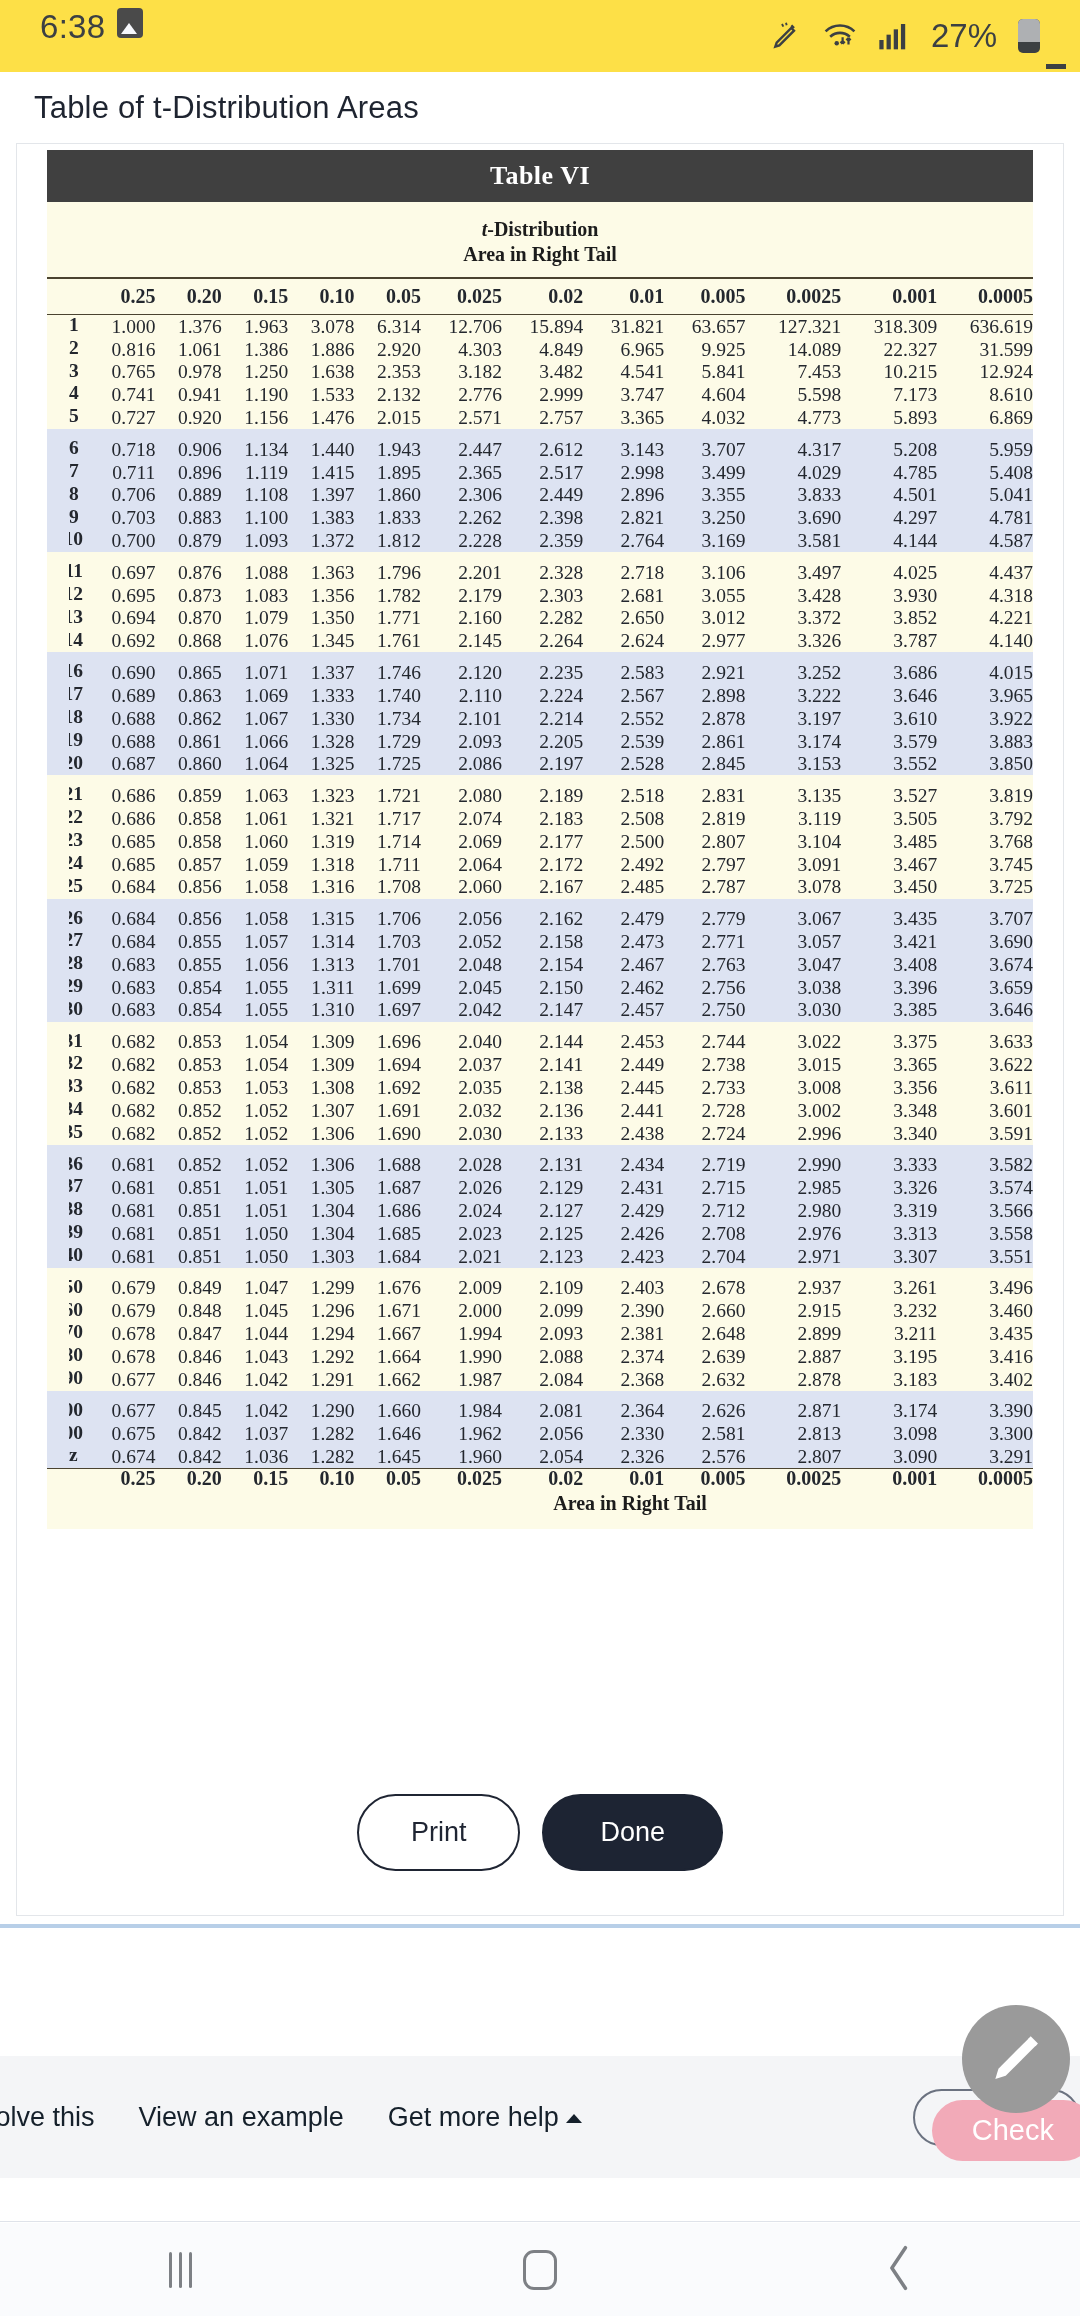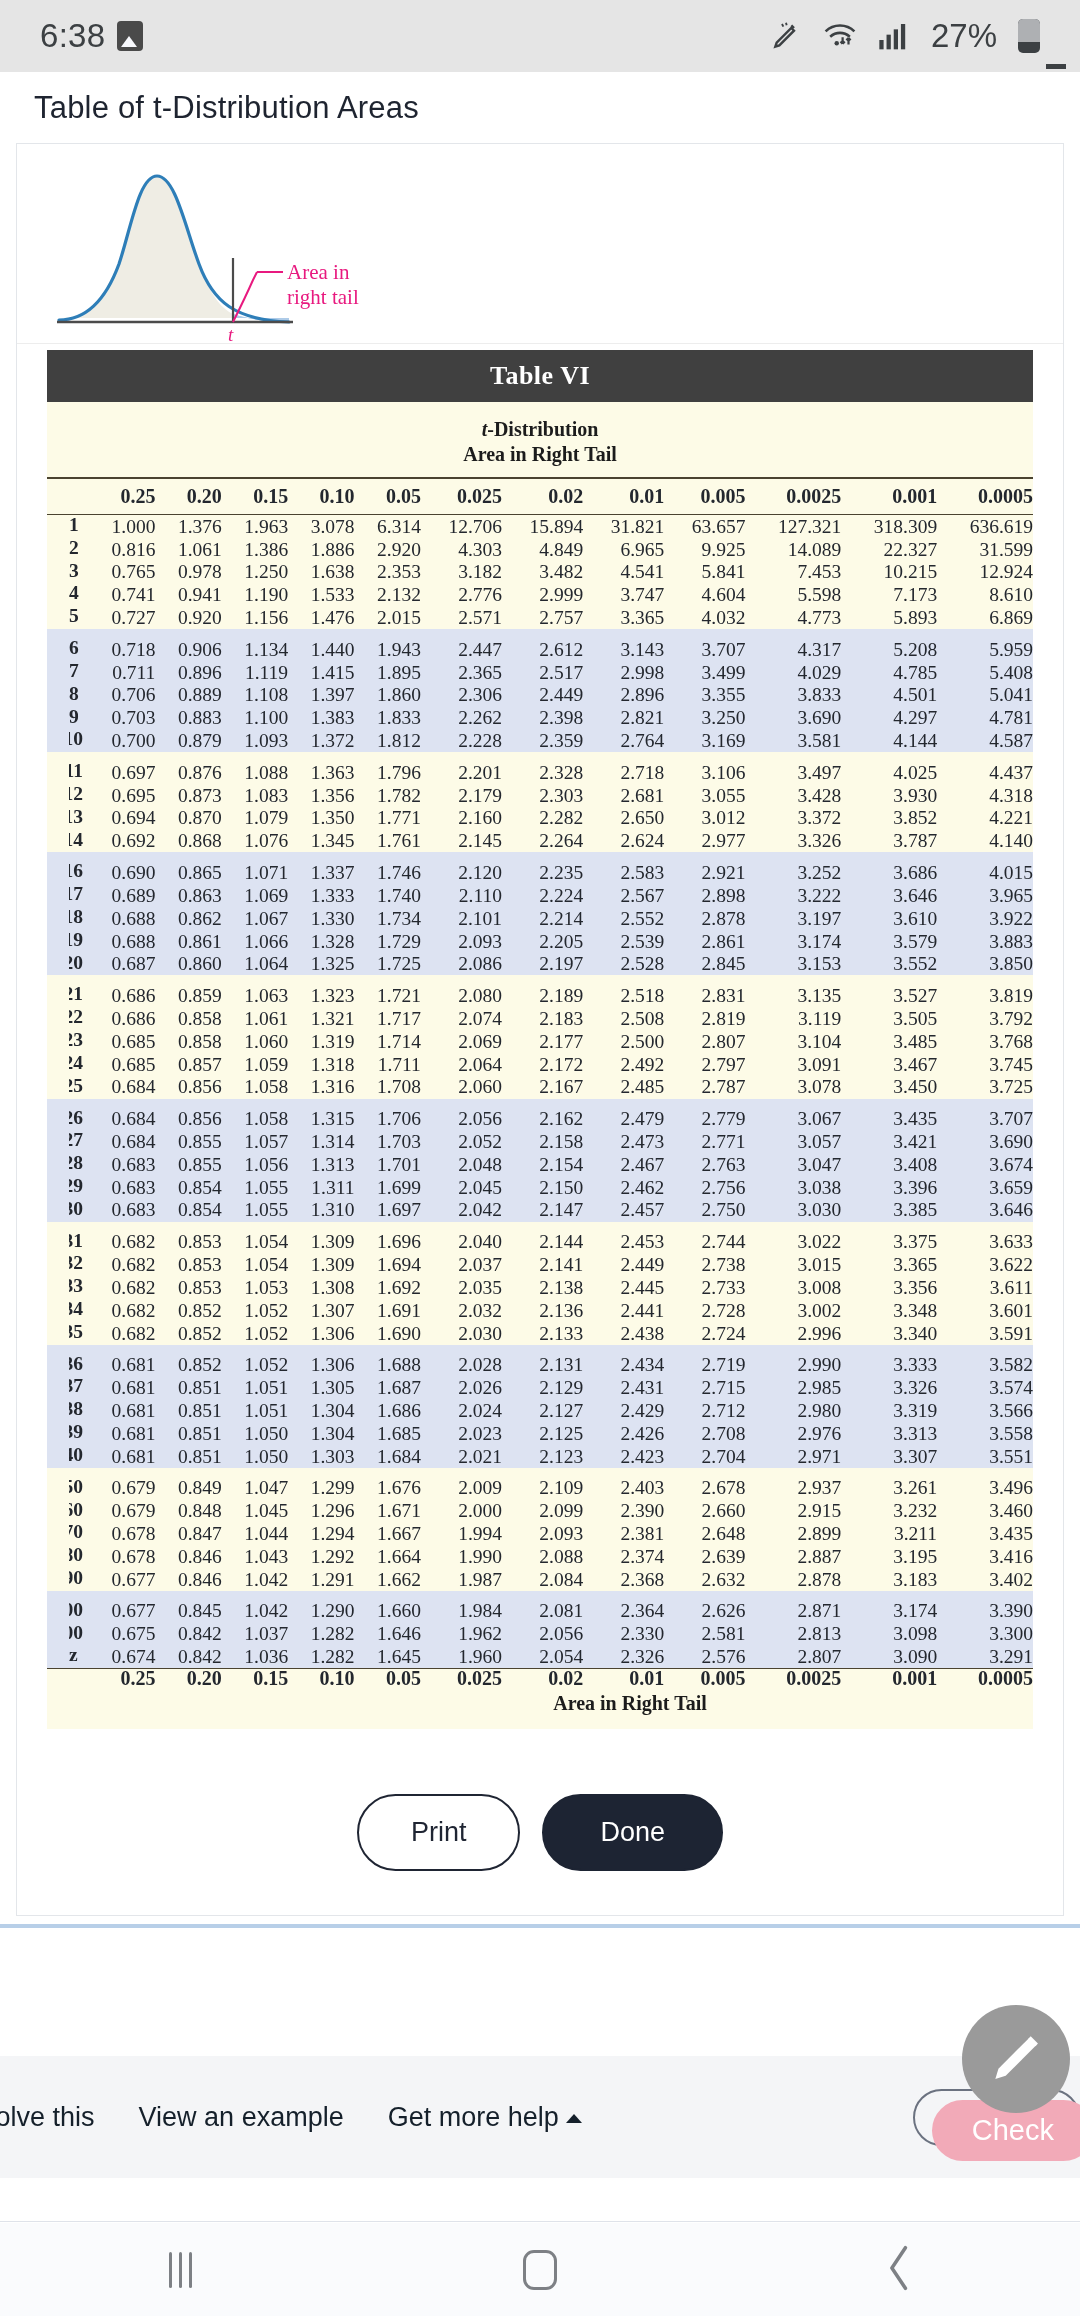--- a/index.html
+++ b/index.html
@@ -7,23 +7,23 @@
   body{
     font-family:"Liberation Sans", sans-serif;
     background:#ffffff;
     overflow:hidden;
     position:relative;
   }
 
   
   #statusbar{
     height:72px; width:1080px;
-    background:#e5e5e5;
-    display:flex; align-items:center;
-    padding:0 40px;
+    background:#fde047;
+    display:flex; 
+    padding:8px 40px;
     position:relative;
   }
   #statusbar .clock{
     font-size:33px; color:#3c4043; letter-spacing:.3px;
   }
   .sb-img-icon{
     width:26px;height:30px;margin-left:12px;
     background:#4a4a4a;border-radius:4px;position:relative;
   }
   .sb-img-icon:after{
@@ -248,35 +248,20 @@
     <span class="sb-pct">27%</span>
     <span class="battery"></span>
   </span>
   <span class="corner-dash"></span>
 </div>
 
 <div id="pagetitle">Table of t-Distribution Areas</div>
 
 <div id="card">
 
-  <div id="figure">
-    <svg width="460" height="190" viewBox="0 0 460 190">
-      <path d="M4 166 C 30 166, 48 150, 62 112 C 74 76, 82 24, 100 24 C 118 24, 128 74, 142 112 C 152 140, 163 156, 176 162 L 176 166 Z" fill="#efede4"></path>
-      <path d="M176 166 L176 162 C 190 167, 205 169, 230 170 L 230 170 L 230 166 Z" fill="#aecbe8"></path>
-      <path d="M176 162 C 192 167, 206 169, 232 170 L 232 170 L 232 166 L 176 166 Z" fill="#aecbe8"></path>
-      <path d="M2 168 C 28 168, 48 150, 62 112 C 74 76, 82 24, 100 24 C 118 24, 128 74, 142 112 C 156 150, 178 168, 232 170" fill="none" stroke="#2e7eb8" stroke-width="3.2" stroke-linecap="round"></path>
-      <line x1="0" y1="170" x2="236" y2="170" stroke="#4b4b4b" stroke-width="2.6"></line>
-      <line x1="176" y1="106" x2="176" y2="170" stroke="#4b4b4b" stroke-width="2.2"></line>
-      <path d="M176 170 C 182 158, 188 146, 196 128 L 200 120" fill="none" stroke="#e8197f" stroke-width="2"></path>
-      <line x1="200" y1="120" x2="226" y2="120" stroke="#e8197f" stroke-width="2"></line>
-      <text x="230" y="127" fill="#e8197f" font-family="Liberation Serif, serif" font-size="21">Area in</text>
-      <text x="230" y="152" fill="#e8197f" font-family="Liberation Serif, serif" font-size="21">right tail</text>
-      <text x="171" y="189" fill="#e8197f" font-family="Liberation Serif, serif" font-style="italic" font-size="19">t</text>
-    </svg>
-  </div>
 
   <div id="banner">
     <span>Table VI</span>
   </div>
 
   <div id="subhead">
     <div><span class="ital">t</span><span>-Distribution</span></div>
     <div>Area in Right Tail</div>
   </div>
 

